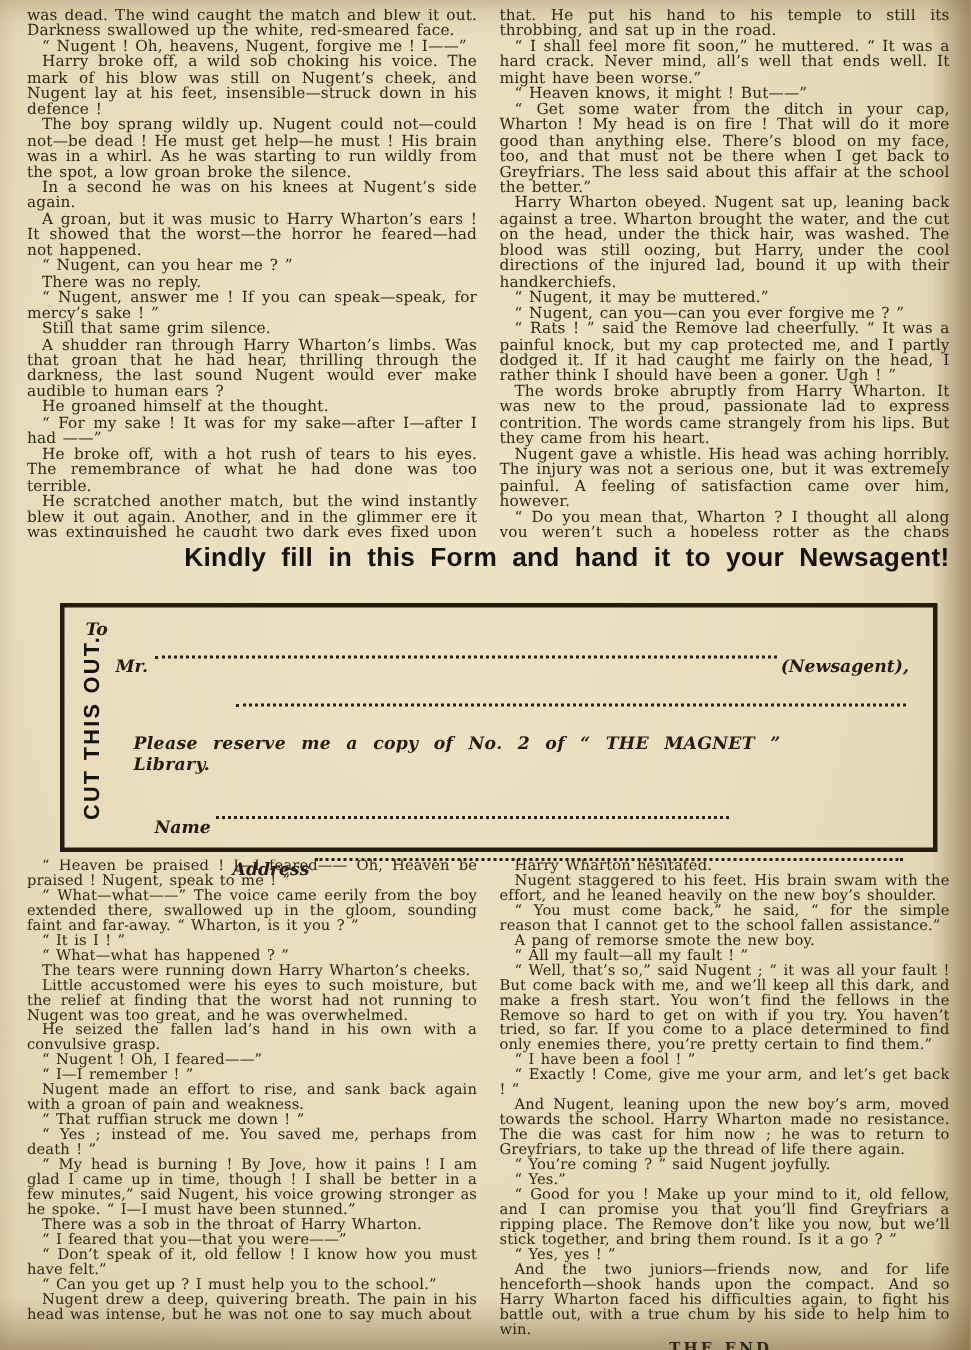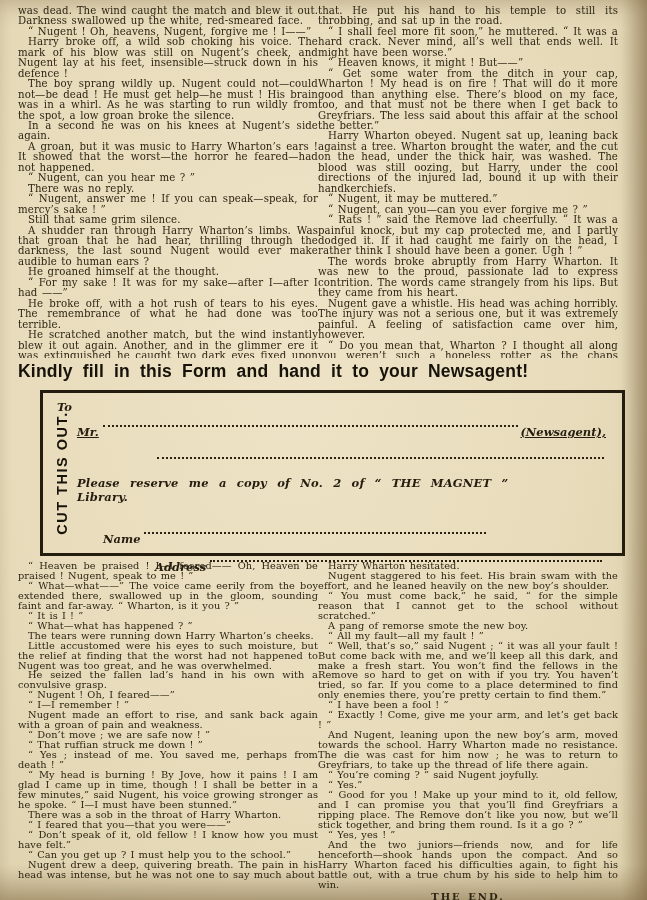--- a/index.html
+++ b/index.html
@@ -11,41 +11,41 @@
   .page{
     position:relative;width:647px;height:900px;box-sizing:border-box;
     background:
       linear-gradient(to right, rgba(125,100,55,0) 96%, rgba(110,85,45,.38) 100%),
       linear-gradient(to bottom, rgba(125,100,55,.10) 0%, rgba(125,100,55,0) 3%, rgba(125,100,55,0) 96%, rgba(110,85,45,.30) 100%),
       radial-gradient(ellipse at 45% 38%, #eee3c6 0%, #e8dcbc 55%, #ddd0ac 100%);
     box-shadow: inset -10px -8px 22px rgba(95,72,35,.22), inset 0 5px 12px rgba(95,72,35,.10);
     padding:6px 14px 0 18px;
     color:#2e2614;
   }
-  .cols{display:flex;gap:0;}
+  .cols{display:flex;gap:15px;}
   .col{
     width:300px;box-sizing:border-box;
     text-align:justify;
     color:#2e2614;
     overflow:hidden;
   }
   .col-top{font-size:10.2px;line-height:10.45px;height:352px;letter-spacing:.1px;word-spacing:1.1px;}
   .col-bottom{font-size:9.8px;line-height:9.95px;height:346px;letter-spacing:.08px;word-spacing:1px;}
   .para{margin:0;text-indent:10px;}
   .para.noindent{text-indent:0;}
 
   .headline{
-    text-align:left;
+    text-align:right;
     font-family:"Liberation Sans", sans-serif;
     font-weight:bold;
     font-size:17.5px;
     letter-spacing:.2px;
     word-spacing:5px;
     color:#17120a;
-    margin:3px 0 8px 0;
+    margin:3px 0 20px 0;
     white-space:nowrap;
   }
 
   .form-wrap{position:relative;margin:0 8px 5px 22px;}
   .cut-label{
     position:absolute;left:-40px;top:50%;
     transform:translate(0,-50%) rotate(-90deg);
     font-family:"Liberation Sans", sans-serif;
     font-weight:bold;font-size:14.5px;letter-spacing:1.5px;
     white-space:nowrap;color:#17120a;
@@ -55,24 +55,24 @@
     box-sizing:border-box;
     height:166px;
     padding:7px 16px 12px 14px;
     font-style:italic;font-weight:bold;
     color:#241c0e;
     font-size:11.5px;
   }
   .frow{display:flex;align-items:flex-start;}
   .leader{flex:1;border-bottom:2px dotted #2a2110;margin:0 2px 3px 4px;}
   .row-to{margin:0;}
-  .row-mr{margin:11px 0 0 20px;text-decoration:underline;}
+  .row-mr{margin:11px 0 0 20px;}
   .row-dots{margin:18px 0 0 100px;}
   .row-dots .leader{margin-left:0;}
-  .row-reserve{margin:14px 76px 0 20px;word-spacing:6px;letter-spacing:.2px;font-style:italic;}
+  .row-reserve{margin:14px 76px 0 32px;word-spacing:6px;letter-spacing:.2px;font-style:italic;}
   .row-name{margin:28px 118px 0 46px;}
   .row-address{margin:14px 2px 0 98px;}
 
   .bottom-section{margin-top:3px;}
   .the-end{
     text-align:center;font-weight:bold;font-size:10px;
     letter-spacing:2px;margin-top:3px;text-indent:0;
   }
 </style>
 </head>
@@ -143,40 +143,39 @@
     </div>
   </div>
 
   <div class="cols bottom-section">
     <div class="col col-bottom">
         <p class="para">“ Heaven be praised !  I—I feared——  Oh, Heaven be praised !  Nugent, speak to me ! ”</p>
         <p class="para">“ What—what——”  The voice came eerily from the boy extended there, swallowed up in the gloom, sounding faint and far-away.  “ Wharton, is it you ? ”</p>
         <p class="para">“ It is I ! ”</p>
         <p class="para">“ What—what has happened ? ”</p>
         <p class="para">The tears were running down Harry Wharton’s cheeks.</p>
-        <p class="para">Little accustomed were his eyes to such moisture, but the relief at finding that the worst had not happened to Nugent was too great, and he was overwhelmed.</p>
+        <p class="para">Little accustomed were his eyes to such moisture, but the relief at finding that the worst had not running to Nugent was too great, and he was overwhelmed.</p>
         <p class="para">He seized the fallen lad’s hand in his own with a convulsive grasp.</p>
         <p class="para">“ Nugent !  Oh, I feared——”</p>
         <p class="para">“ I—I remember ! ”</p>
         <p class="para">Nugent made an effort to rise, and sank back again with a groan of pain and weakness.</p>
-        <p class="para">“ Don’t move ; we are safe now ! ”</p>
         <p class="para">“ That ruffian struck me down ! ”</p>
         <p class="para">“ Yes ;  instead of me.  You saved me, perhaps from death ! ”</p>
         <p class="para">“ My head is burning !  By Jove, how it pains !  I am glad I came up in time, though !  I shall be better in a few minutes,” said Nugent, his voice growing stronger as he spoke.  “ I—I must have been stunned.”</p>
         <p class="para">There was a sob in the throat of Harry Wharton.</p>
         <p class="para">“ I feared that you—that you were——”</p>
         <p class="para">“ Don’t speak of it, old fellow !   I know how you must have felt.”</p>
         <p class="para">“ Can you get up ?  I must help you to the school.”</p>
         <p class="para">Nugent drew a deep, quivering breath.  The pain in his head was intense, but he was not one to say much about</p>
       </div>
     <div class="col col-bottom">
       <div>
           <p class="para">Harry Wharton hesitated.</p>
           <p class="para">Nugent staggered to his feet.  His brain swam with the effort, and he leaned heavily on the new boy’s shoulder.</p>
-          <p class="para">“ You must come back,” he said, “ for the simple reason that I cannot get to the school without scratched.”</p>
+          <p class="para">“ You must come back,” he said, “ for the simple reason that I cannot get to the school fallen assistance.”</p>
           <p class="para">A pang of remorse smote the new boy.</p>
           <p class="para">“ All my fault—all my fault ! ”</p>
           <p class="para">“ Well, that’s so,” said Nugent ;  “ it was all your fault ! But come back with me, and we’ll keep all this dark, and make a fresh start.  You won’t find the fellows in the Remove so hard to get on with if you try.  You haven’t tried, so far.  If you come to a place determined to find only enemies there, you’re pretty certain to find them.”</p>
           <p class="para">“ I have been a fool ! ”</p>
           <p class="para">“ Exactly !   Come, give me your arm, and let’s get back ! ”</p>
           <p class="para">And Nugent, leaning upon the new boy’s arm, moved towards the school.   Harry Wharton made no resistance. The die was cast for him now ; he was to return to Greyfriars, to take up the thread of life there again.</p>
           <p class="para">“ You’re coming ? ” said Nugent joyfully.</p>
           <p class="para">“ Yes.”</p>
           <p class="para">“ Good for you !  Make up your mind to it, old fellow, and I can promise you that you’ll find Greyfriars a ripping place.  The Remove don’t like you now, but we’ll stick together, and bring them round.  Is it a go ? ”</p>
           <p class="para">“ Yes, yes ! ”</p>

